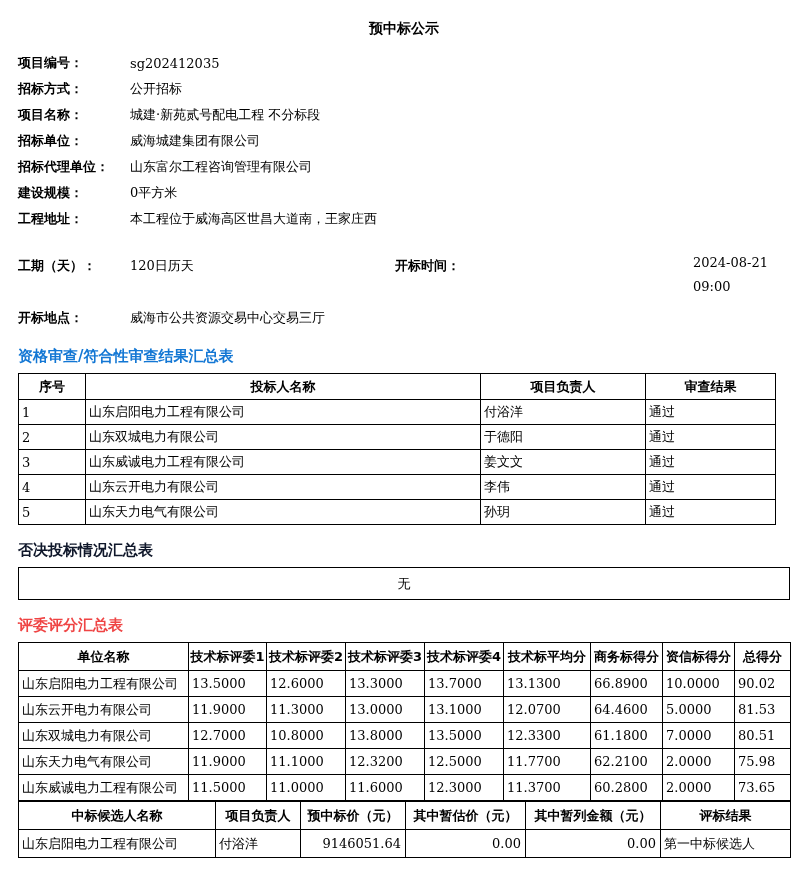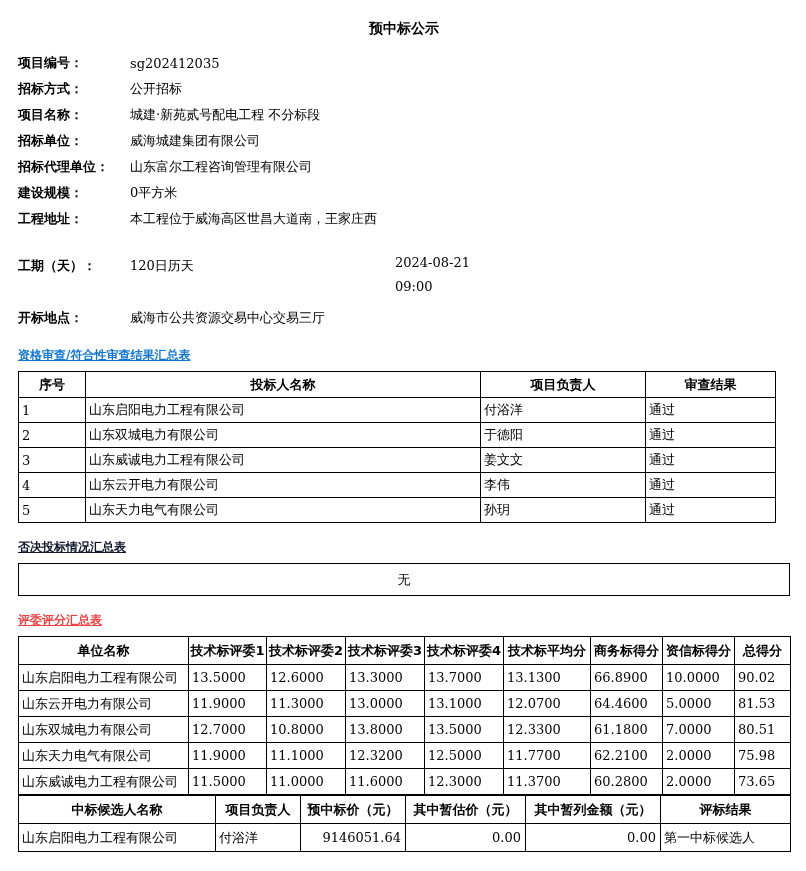--- a/index.html
+++ b/index.html
@@ -28,22 +28,21 @@
   .duration-row { display: flex; align-items: center; line-height: 24px; min-height: 44px; }
   .duration-value { width: 265px; flex: none; font-family: "DejaVu Serif", serif; }
   .opentime-label { width: 298px; flex: none; font-weight: bold; }
   .opentime-value { font-family: "DejaVu Serif", serif; margin-top: 19px; }
   .opentime-value div { line-height: 24px; }
 
   
   .section-heading {
     font-weight: bold;
     margin: 16px 0 7px 0;
-    font-size: 12px;
-    text-decoration: underline;
+    font-size: 15px;
   }
 
   
   table {
     border-collapse: collapse;
     table-layout: fixed;
     font-size: 13px;
   }
   th, td { border: 1px solid #000000; overflow: hidden; white-space: nowrap; }
   th {
@@ -107,20 +106,21 @@
       <span class="info-value">0平方米</span>
     </div>
     <div class="info-row">
       <span class="info-label">工程地址：</span>
       <span class="info-value">本工程位于威海高区世昌大道南，王家庄西</span>
     </div>
 
     <div class="duration-row">
       <span class="info-label">工期（天）：</span>
       <span class="duration-value">120日历天</span>
+      <span class="opentime-label">开标时间：</span>
       <span class="opentime-value">
         <div>2024-08-21</div>
         <div>09:00</div>
       </span>
     </div>
 
     <div class="info-row" style="margin-top:6px;">
       <span class="info-label">开标地点：</span>
       <span class="info-value">威海市公共资源交易中心交易三厅</span>
     </div>

